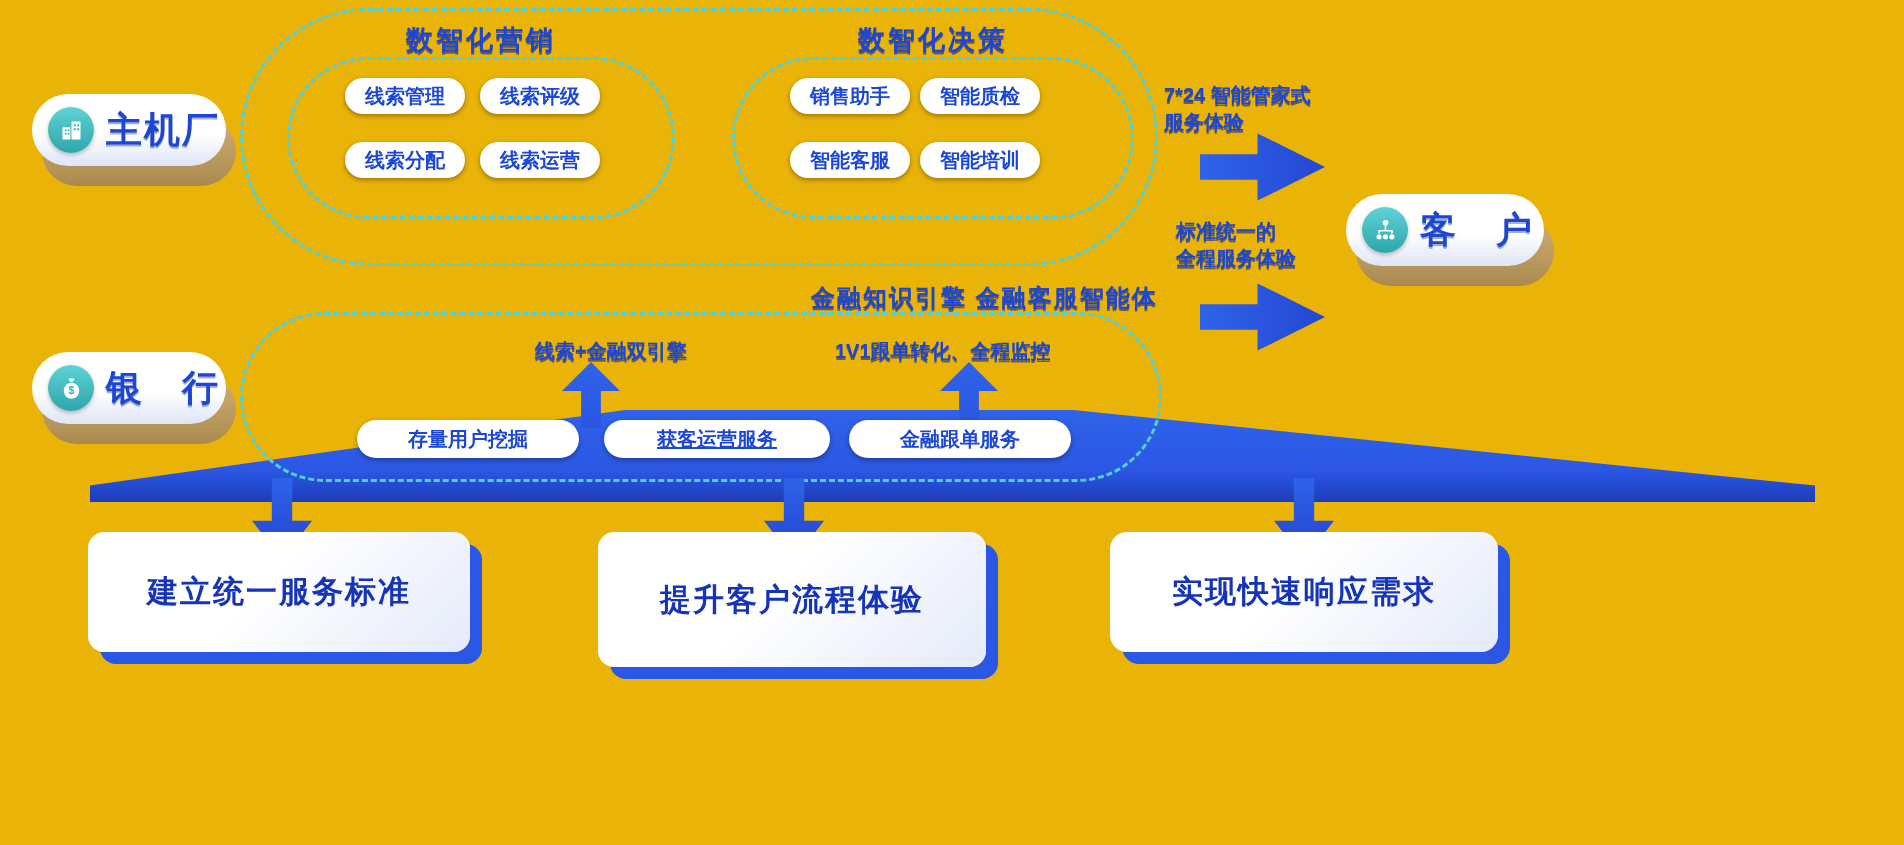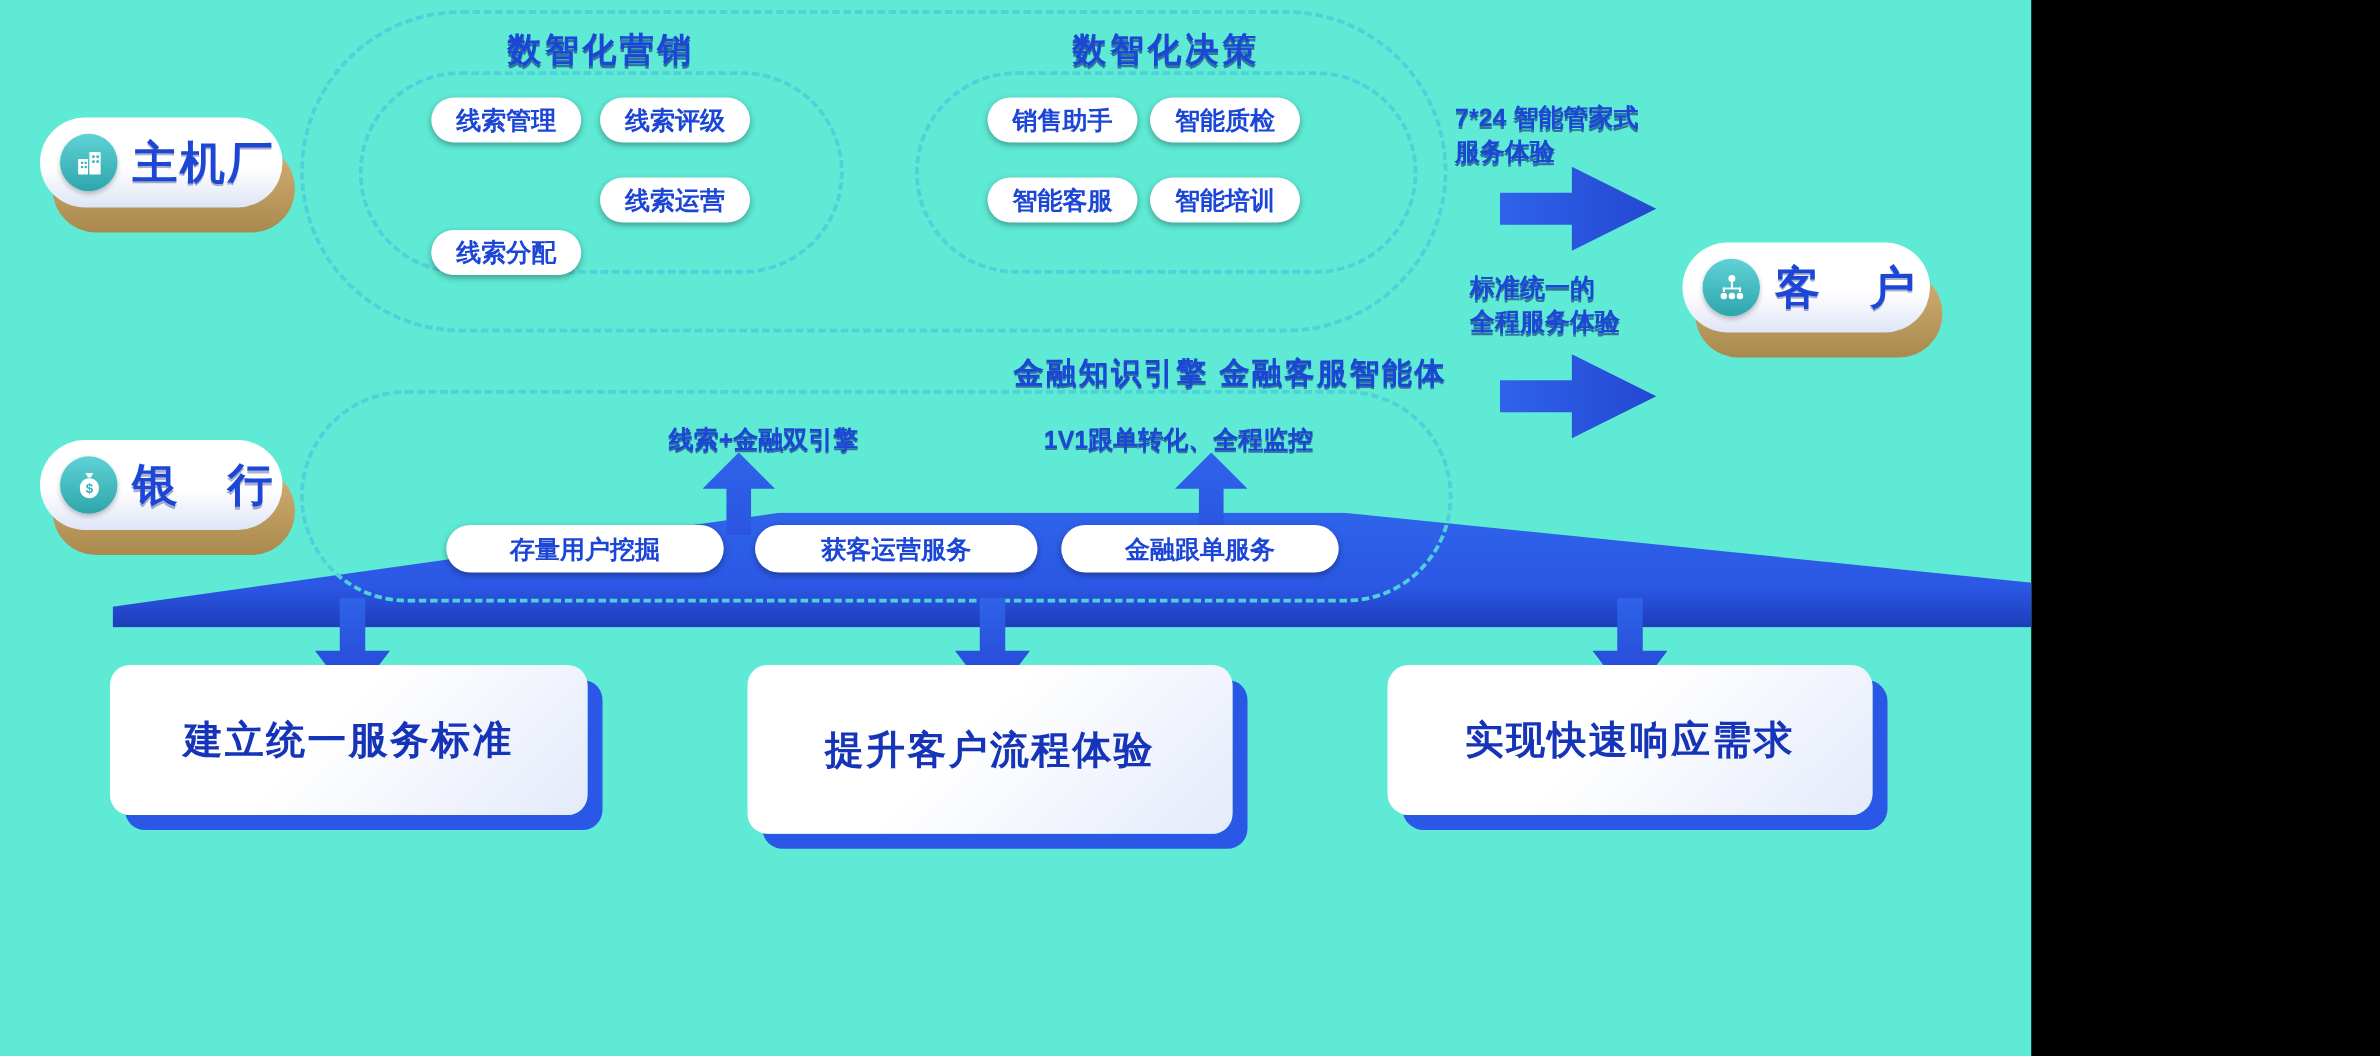--- a/index.html
+++ b/index.html
@@ -1,17 +1,17 @@
 <!DOCTYPE html>
 <html style="--accent: #1B46D6; --teal: #4FD1D9; --arrow: #2B57E6; --tan: #C9A36B; --card-text: #1634B8; --icon-teal: #35B3B8;"><head>
 <meta charset="utf-8">
 <style>
   html,body { margin:0; padding:0; background:#000; }
   .canvas {
-    position:relative; width:1625px; height:845px; background:#5eead4;
+    position:relative; width:1904px; height:845px; background:#eab308;
     overflow:hidden; font-family:"Liberation Sans","DejaVu Sans",sans-serif;
   }
   .dashed-box { position:absolute; border:3px dashed var(--teal,#4fd1d9); box-sizing:border-box; }
   .group-title {
     position:absolute; text-align:center; color:var(--accent,#1b46d6);
     font-weight:800; font-size:27px; letter-spacing:3px; white-space:nowrap;
     text-shadow:0 2px 0 rgba(10,25,110,.55);
   }
   .finance-title { font-size:24px; letter-spacing:2px; }
   .note {
@@ -69,21 +69,21 @@
 <div class="canvas">
 
   <div class="platform" style="left:90px;top:410px;width:1725px;height:92px;"></div>
 
   <div class="dashed-box" style="left:240px;top:8px;width:918px;height:258px;border-radius:130px;"></div>
 
   <div class="dashed-box" style="left:287px;top:57px;width:388px;height:162px;border-radius:82px;"></div>
   <div class="group-title" style="left:287px;top:22px;width:388px;">数智化营销</div>
   <div class="pill" style="left:345px;top:78px;width:120px;">线索管理</div>
   <div class="pill" style="left:480px;top:78px;width:120px;">线索评级</div>
-  <div class="pill" style="left:345px;top:142px;width:120px;margin-top:42px;">线索分配</div>
+  <div class="pill" style="left:345px;top:142px;width:120px;">线索分配</div>
   <div class="pill" style="left:480px;top:142px;width:120px;text-align:right;">线索运营</div>
 
   <div class="dashed-box" style="left:732px;top:57px;width:402px;height:162px;border-radius:82px;"></div>
   <div class="group-title" style="left:732px;top:22px;width:402px;">数智化决策</div>
   <div class="pill" style="left:790px;top:78px;width:120px;">销售助手</div>
   <div class="pill" style="left:920px;top:78px;width:120px;">智能质检</div>
   <div class="pill" style="left:790px;top:142px;width:120px;">智能客服</div>
   <div class="pill" style="left:920px;top:142px;width:120px;">智能培训</div>
 
   <div class="flow-note" style="left:1164px;top:82px;">
@@ -100,21 +100,21 @@
 
   <div class="dashed-box" style="left:240px;top:312px;width:922px;height:170px;border-radius:85px;"></div>
   <div class="group-title finance-title" style="left:795px;top:282px;margin-left:16px;">金融知识引擎  金融客服智能体</div>
   <div class="note" style="left:535px;top:338px;">线索+金融双引擎</div>
   <div class="note" style="left:835px;top:338px;">1V1跟单转化、全程监控</div>
 
   <div class="arrow up" style="left:562px;top:362px;width:58px;height:66px;"></div>
   <div class="arrow up" style="left:940px;top:362px;width:58px;height:66px;"></div>
 
   <div class="pill bank-pill" style="left:357px;top:420px;width:222px;">存量用户挖掘</div>
-  <div class="pill bank-pill" style="left:604px;top:420px;width:226px;">获客运营服务</div>
+  <div class="pill bank-pill" style="left:604px;top:420px;width:226px;text-decoration:underline;">获客运营服务</div>
   <div class="pill bank-pill" style="left:849px;top:420px;width:222px;">金融跟单服务</div>
 
   <div class="arrow down" style="left:252px;top:478px;width:60px;height:82px;"></div>
   <div class="arrow down" style="left:764px;top:478px;width:60px;height:82px;"></div>
   <div class="arrow down" style="left:1274px;top:478px;width:60px;height:82px;"></div>
 
   <div class="card" style="left:598px;top:532px;width:388px;height:135px;">提升客户流程体验</div>
   <div class="card" style="left:88px;top:532px;width:382px;height:120px;">建立统一服务标准</div>
   <div class="card" style="left:1110px;top:532px;width:388px;height:120px;border-radius:17px;">实现快速响应需求</div>
 

